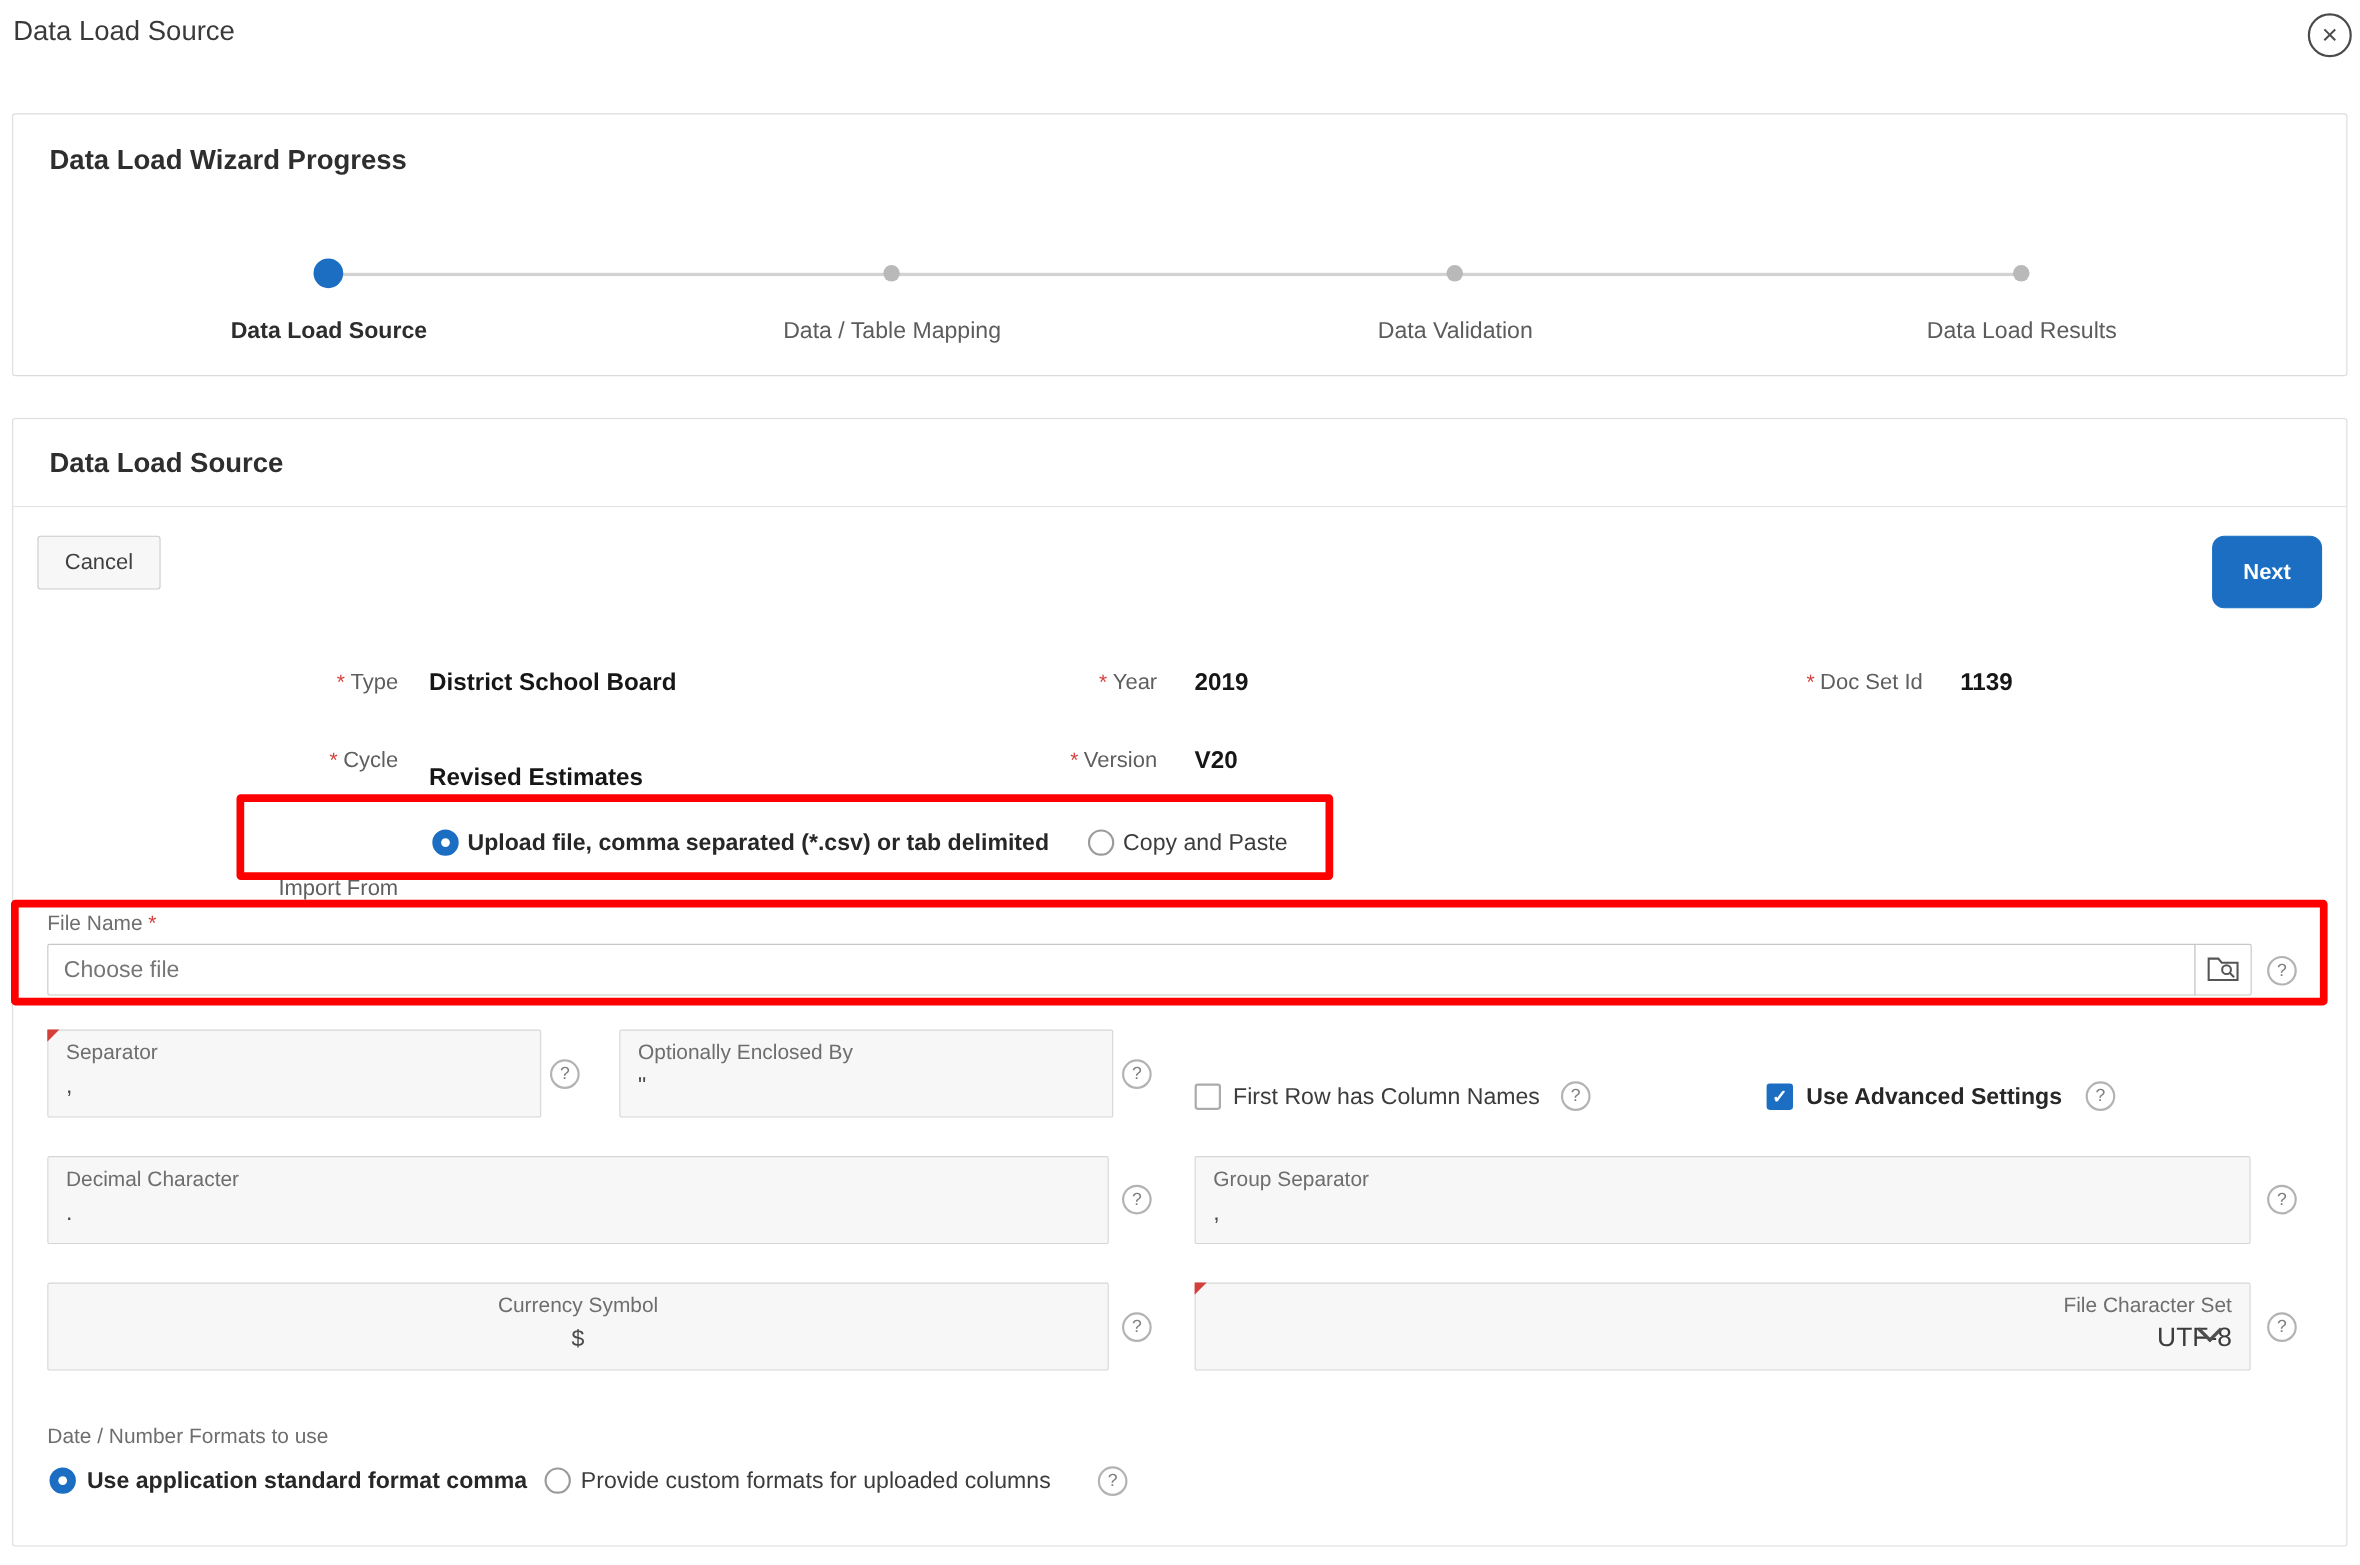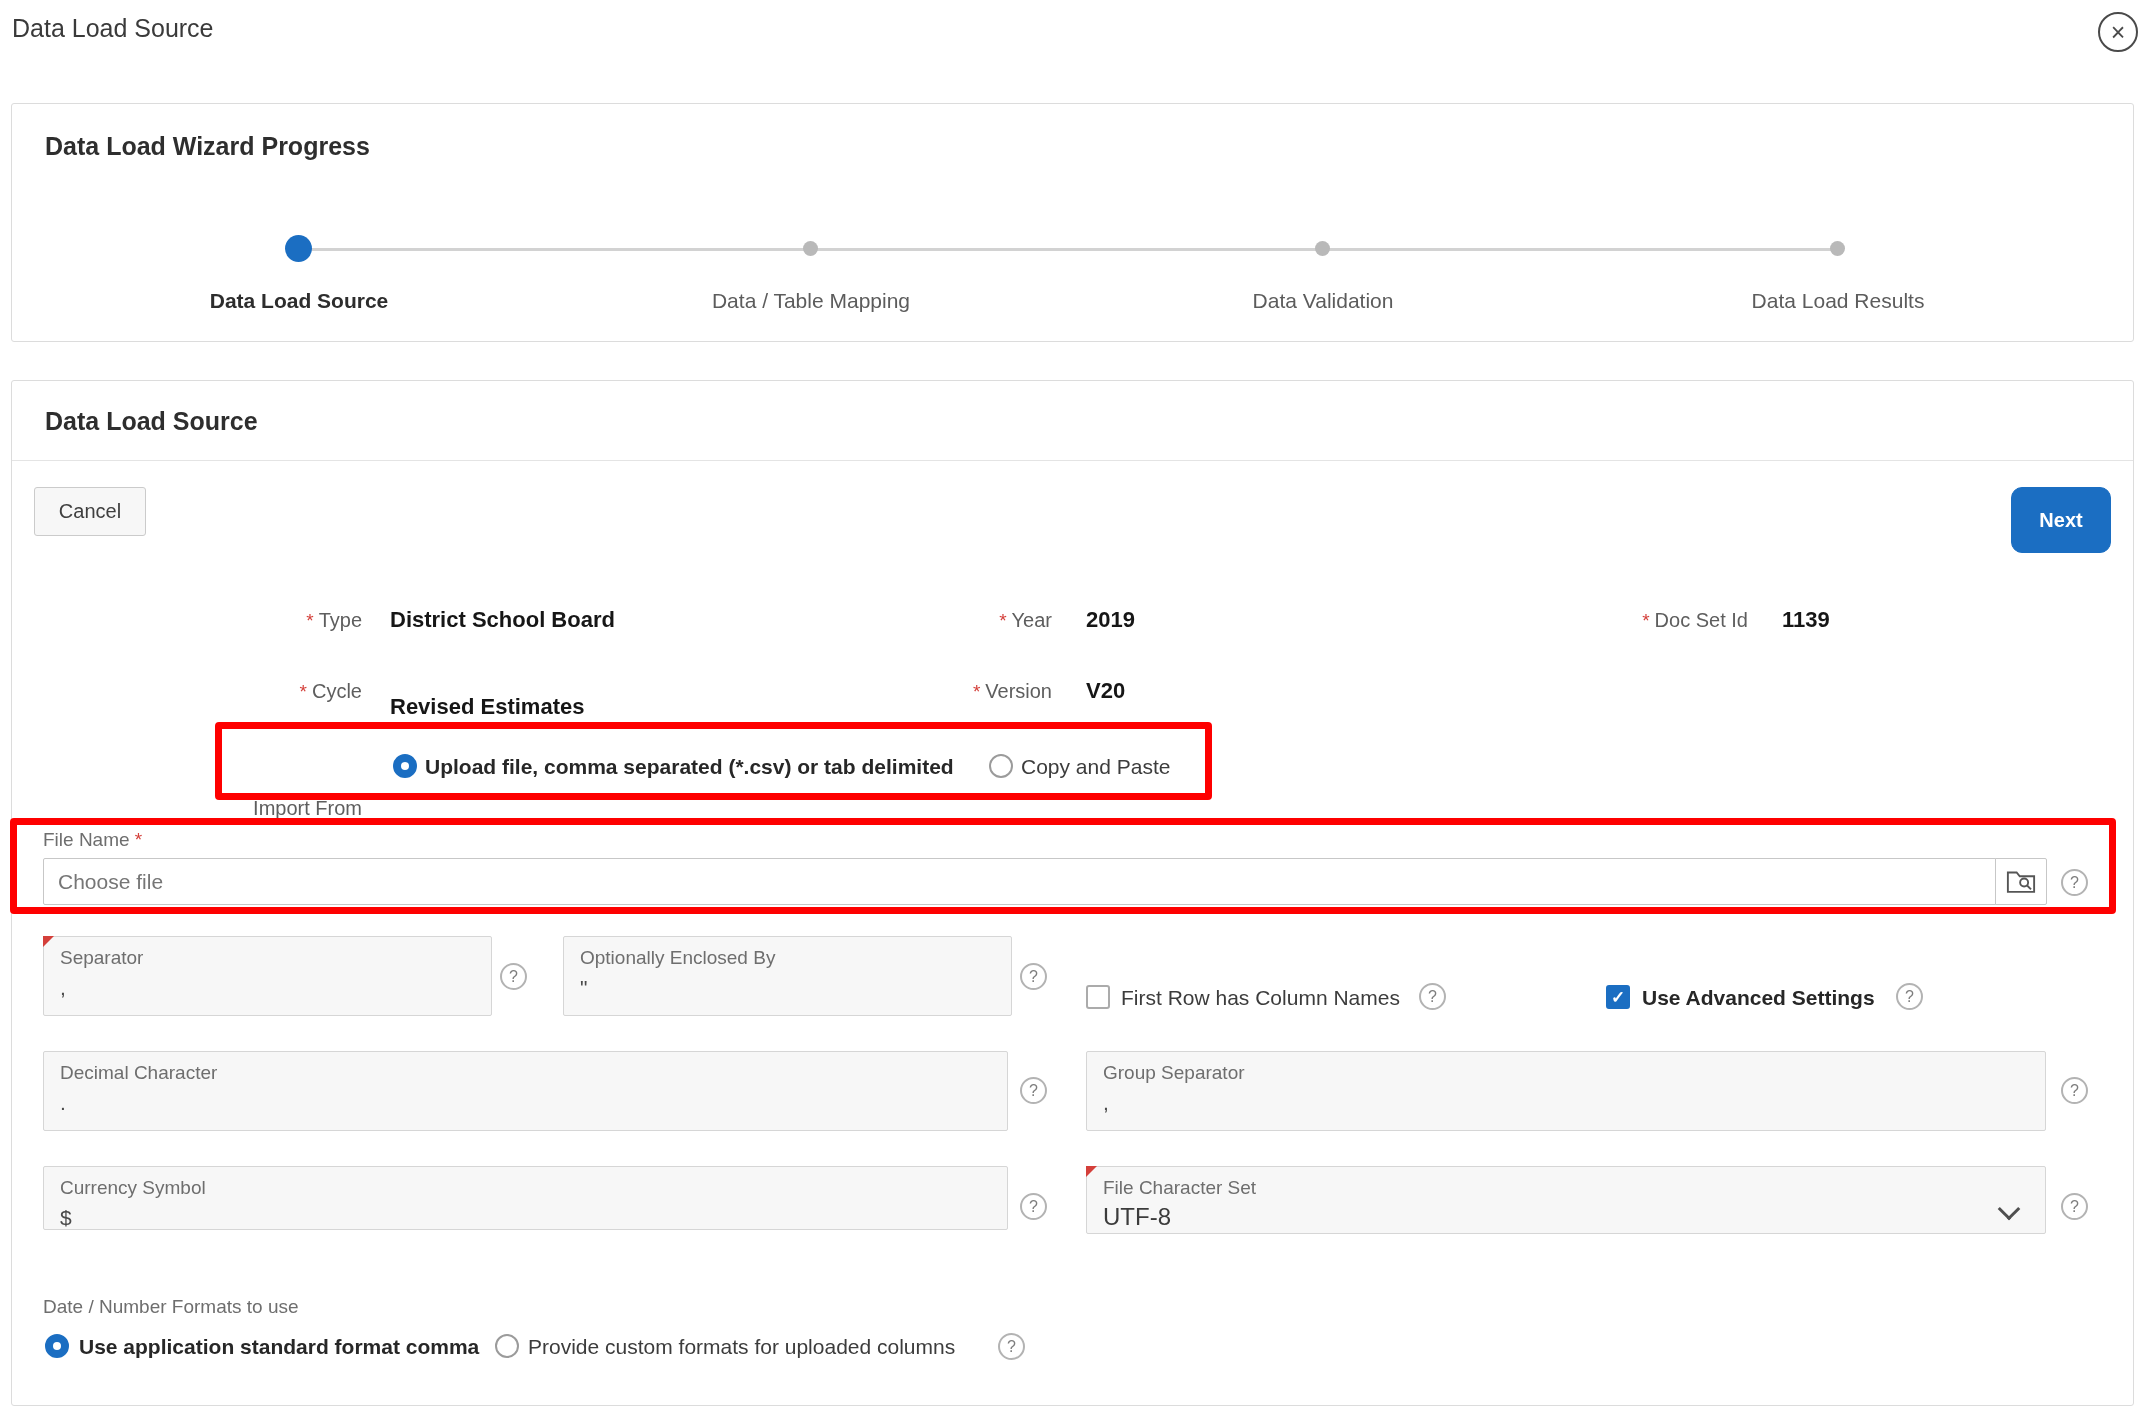--- a/index.html
+++ b/index.html
@@ -166,29 +166,29 @@
       </div>
 
     <div class="flbox" style="left:1074px;top:670px;width:960px;height:80px;">
       <div class="lab">Group Separator</div>
       <div class="val">,</div>
     </div>
     <div class="help" style="left:2049px;top:696px;">
         <span>?</span>
       </div>
 
-    <div class="flbox" style="left:31px;top:785px;width:965px;height:64px;">
+    <div class="flbox" style="left:31px;top:785px;width:965px;height:80px;text-align:center;">
       <div class="lab">Currency Symbol</div>
       <div class="val">$</div>
     </div>
     <div class="help" style="left:1008px;top:812px;">
         <span>?</span>
       </div>
 
-    <div class="flbox" style="left:1074px;top:785px;width:960px;height:68px;">
+    <div class="flbox" style="left:1074px;top:785px;width:960px;height:80px;text-align:right;">
       <div class="req-corner"></div>
       <div class="lab">File Character Set</div>
       <div class="val big">UTF-8</div>
       <div class="chev" style="right:28px;top:34px;"></div>
     </div>
     <div class="help" style="left:2049px;top:812px;">
         <span>?</span>
       </div>
 
     <div class="small-label" style="left:31px;top:915px;">Date / Number Formats to use</div>

